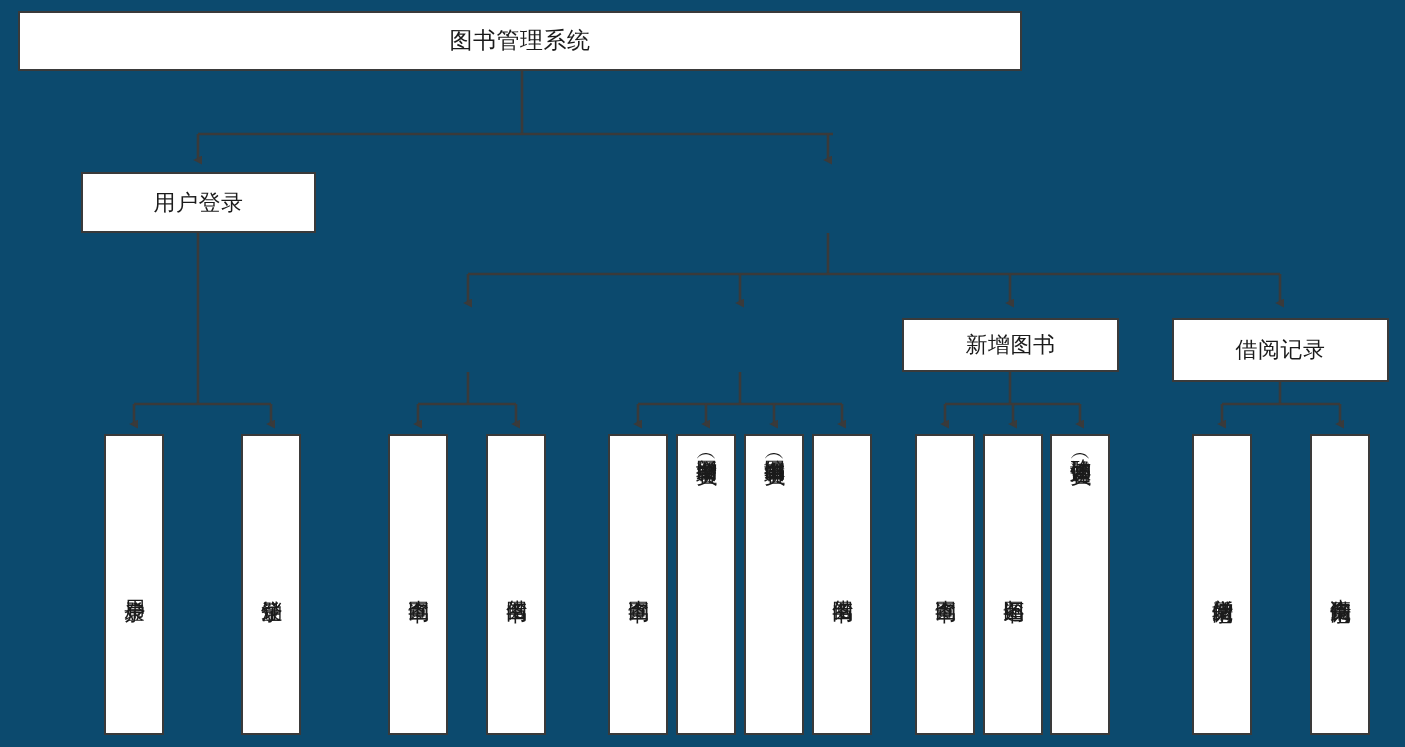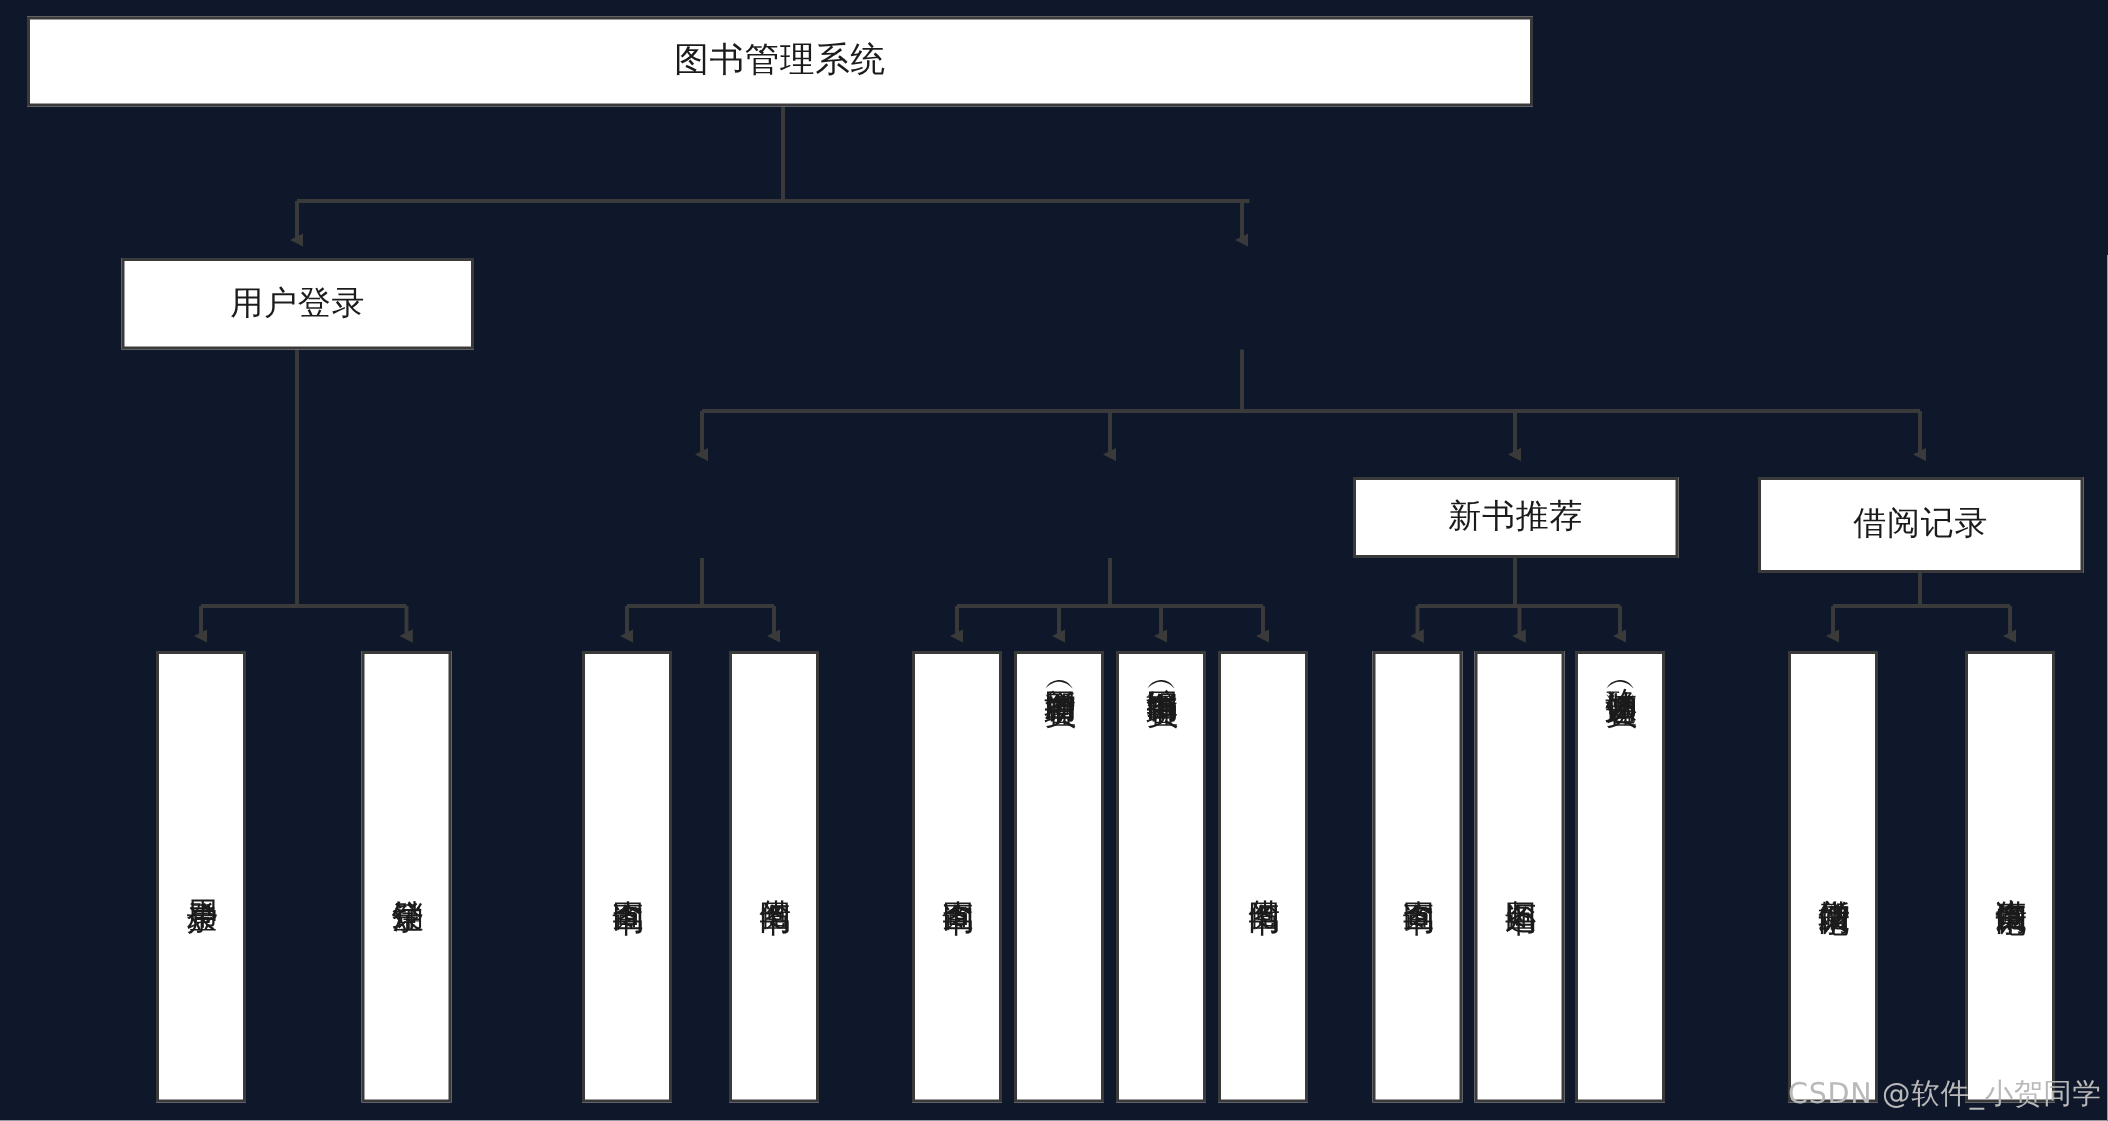--- a/index.html
+++ b/index.html
@@ -8,21 +8,21 @@
     padding: 0;
     background: #ffffff;
   }
   body {
     font-family: "DejaVu Sans", "Liberation Sans", sans-serif;
   }
   #canvas {
     position: relative;
     width: 1405px;
     height: 747px;
-    background: #0f172a;
+    background: #0c4a6e;
     overflow: hidden;
   }
   #edges {
     position: absolute;
     left: 0;
     top: 0;
     width: 1405px;
     height: 747px;
     pointer-events: none;
   }
@@ -138,21 +138,21 @@
 
   <div class="node h root" style="left:18px; top:11px; width:1004px; height:60px;">
     <span class="lbl">图书管理系统</span>
   </div>
 
   <div class="node h" style="left:81px; top:172px; width:235px; height:61px;">
     <span class="lbl">用户登录</span>
   </div>
 
   <div class="node h" style="left:902px; top:318px; width:217px; height:54px;">
-    <span class="lbl">新书推荐</span>
+    <span class="lbl">新增图书</span>
   </div>
   <div class="node h" style="left:1172px; top:318px; width:217px; height:64px;">
     <span class="lbl">借阅记录</span>
   </div>
 
   <div class="node v mid" style="left:104px; top:434px; width:60px; height:301px;">
     <span class="lbl">用户登录</span>
   </div>
   <div class="node v mid" style="left:241px; top:434px; width:60px; height:301px;">
     <span class="lbl">注销登录</span>
@@ -188,15 +188,14 @@
     <span class="lbl">确认归还（管理员）</span>
   </div>
 
   <div class="node v mid" style="left:1192px; top:434px; width:60px; height:301px;">
     <span class="lbl">新增借阅记录</span>
   </div>
   <div class="node v mid" style="left:1310px; top:434px; width:60px; height:301px;">
     <span class="lbl">查询借阅记录</span>
   </div>
 
-  <div class="watermark" style="left:1192px; top:716px;">CSDN @软件_小贺同学</div>
 
 </div>
 
 </body></html>

